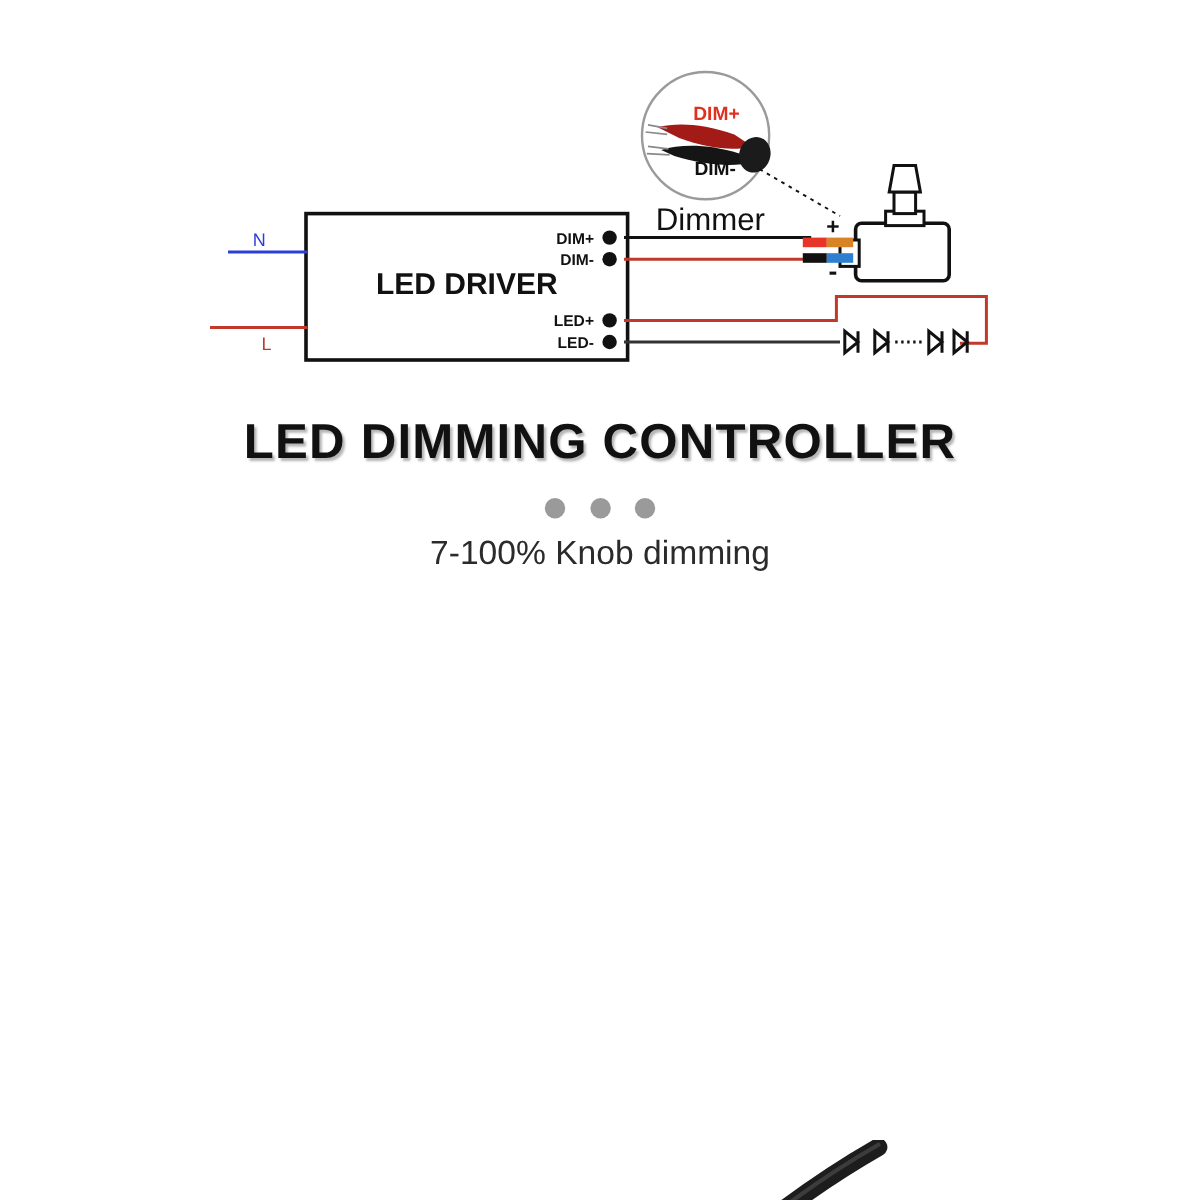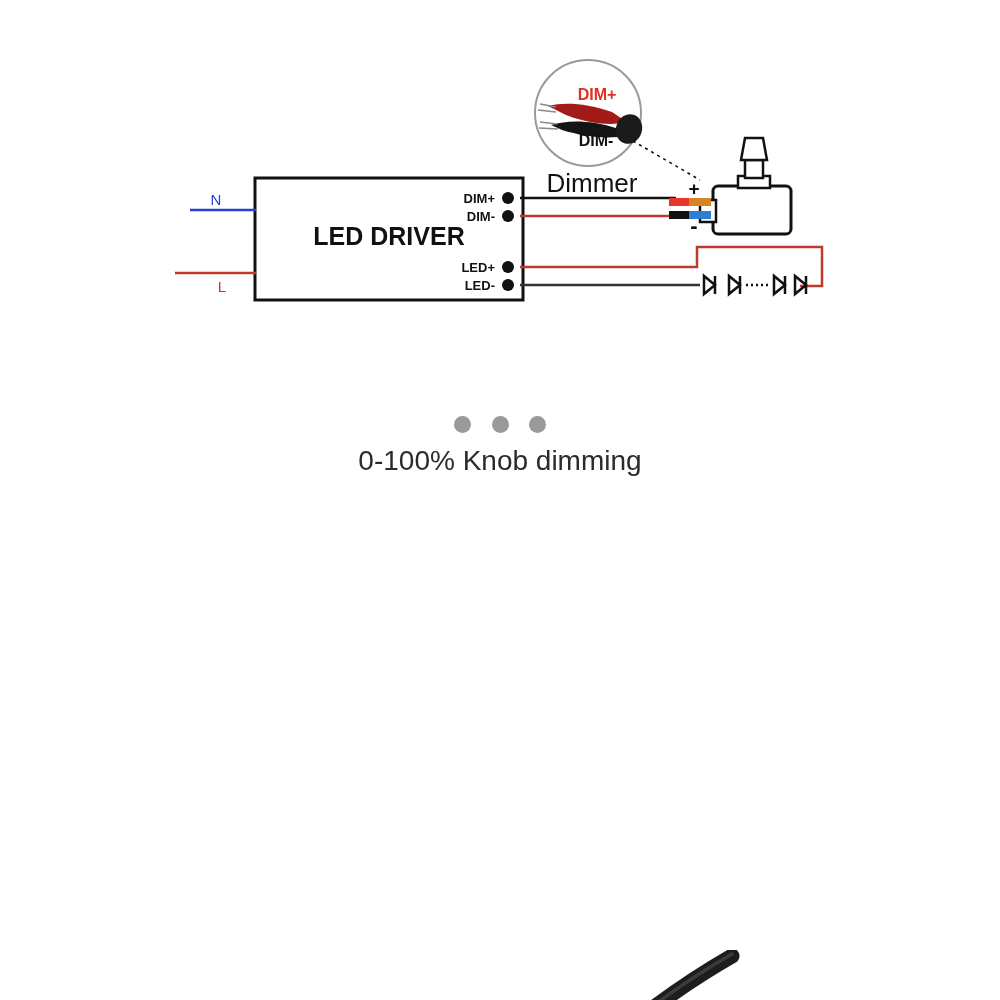--- a/index.html
+++ b/index.html
@@ -110,26 +110,27 @@
 
     <rect x="669" y="198" width="20" height="8" fill="#e8352a"></rect>
     <rect x="689" y="198" width="22" height="8" fill="#d98327"></rect>
     <rect x="669" y="211" width="20" height="8" fill="#111111"></rect>
     <rect x="689" y="211" width="22" height="8" fill="#2f7fd0"></rect>
 
     <text x="694" y="195" font-size="19" font-weight="bold" text-anchor="middle" fill="#111">+</text>
     <text x="694" y="233" font-size="22" font-weight="bold" text-anchor="middle" fill="#111">-</text>
   </svg>
 
+  <div class="title">LED DIMMING CONTROLLER</div>
   <div class="dots">
     <span class="dot"></span>
     <span class="dot"></span>
     <span class="dot"></span>
   </div>
-  <div class="subtitle">0-100% Knob dimming</div>
+  <div class="subtitle">7-100% Knob dimming</div>
 
   <div class="product">
 
     <svg class="cable" viewBox="0 0 260 200">
       <path d="M18,188 C70,150 140,70 252,6" stroke="#1d1d1d" stroke-width="15" fill="none" stroke-linecap="round"></path>
       <path d="M18,186 C70,148 140,68 252,4" stroke="#4a4a4a" stroke-width="3.5" fill="none" stroke-linecap="round" opacity=".7"></path>
     </svg>
 
   </div>
 

